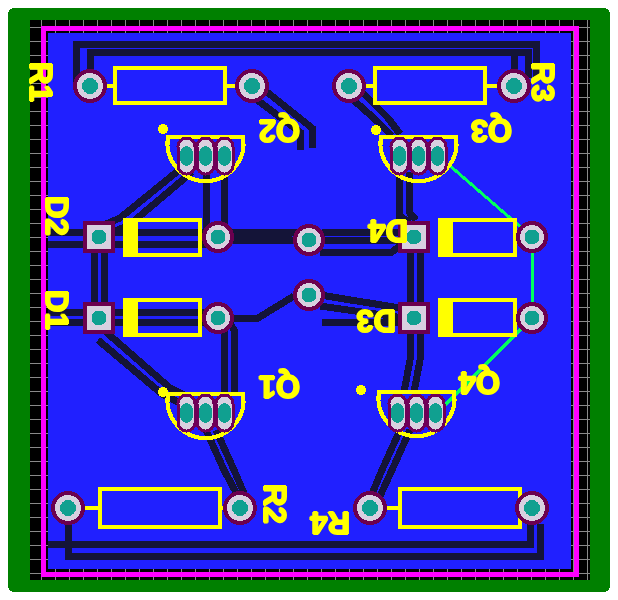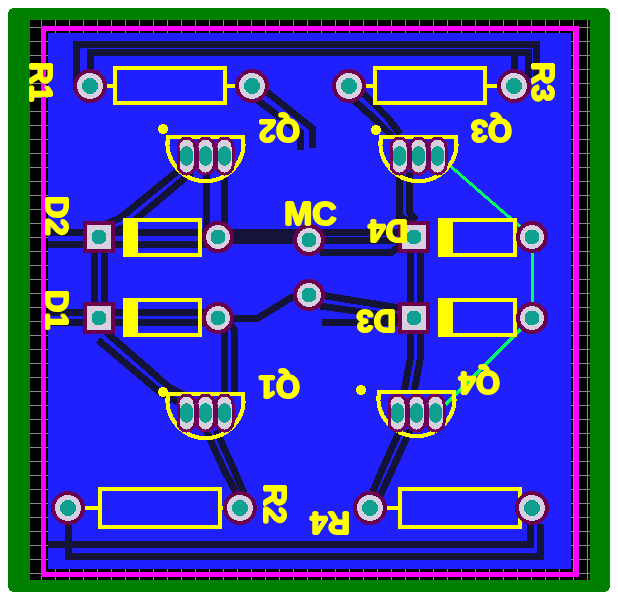--- a/index.html
+++ b/index.html
@@ -293,15 +293,14 @@
   <div class="lbl rot90" style="left:72px;top:196px;">D2</div>
   <div class="lbl rot90" style="left:72px;top:290px;">D1</div>
   <div class="lbl rot180" style="left:408px;top:246px;">D4</div>
   <div class="lbl rot180" style="left:396px;top:336px;">D3</div>
 
   <div class="lbl rot180" style="left:300px;top:146px;">Q2</div>
   <div class="lbl rot180" style="left:512px;top:146px;">Q3</div>
   <div class="lbl rot180" style="left:300px;top:402px;">Q1</div>
   <div class="lbl rot180" style="left:500px;top:398px;">Q4</div>
 
-  <div class="lbl" style="left:284px;top:198px;font-size:34px;">MC</div>
 
 </div>
 
 </body></html>

